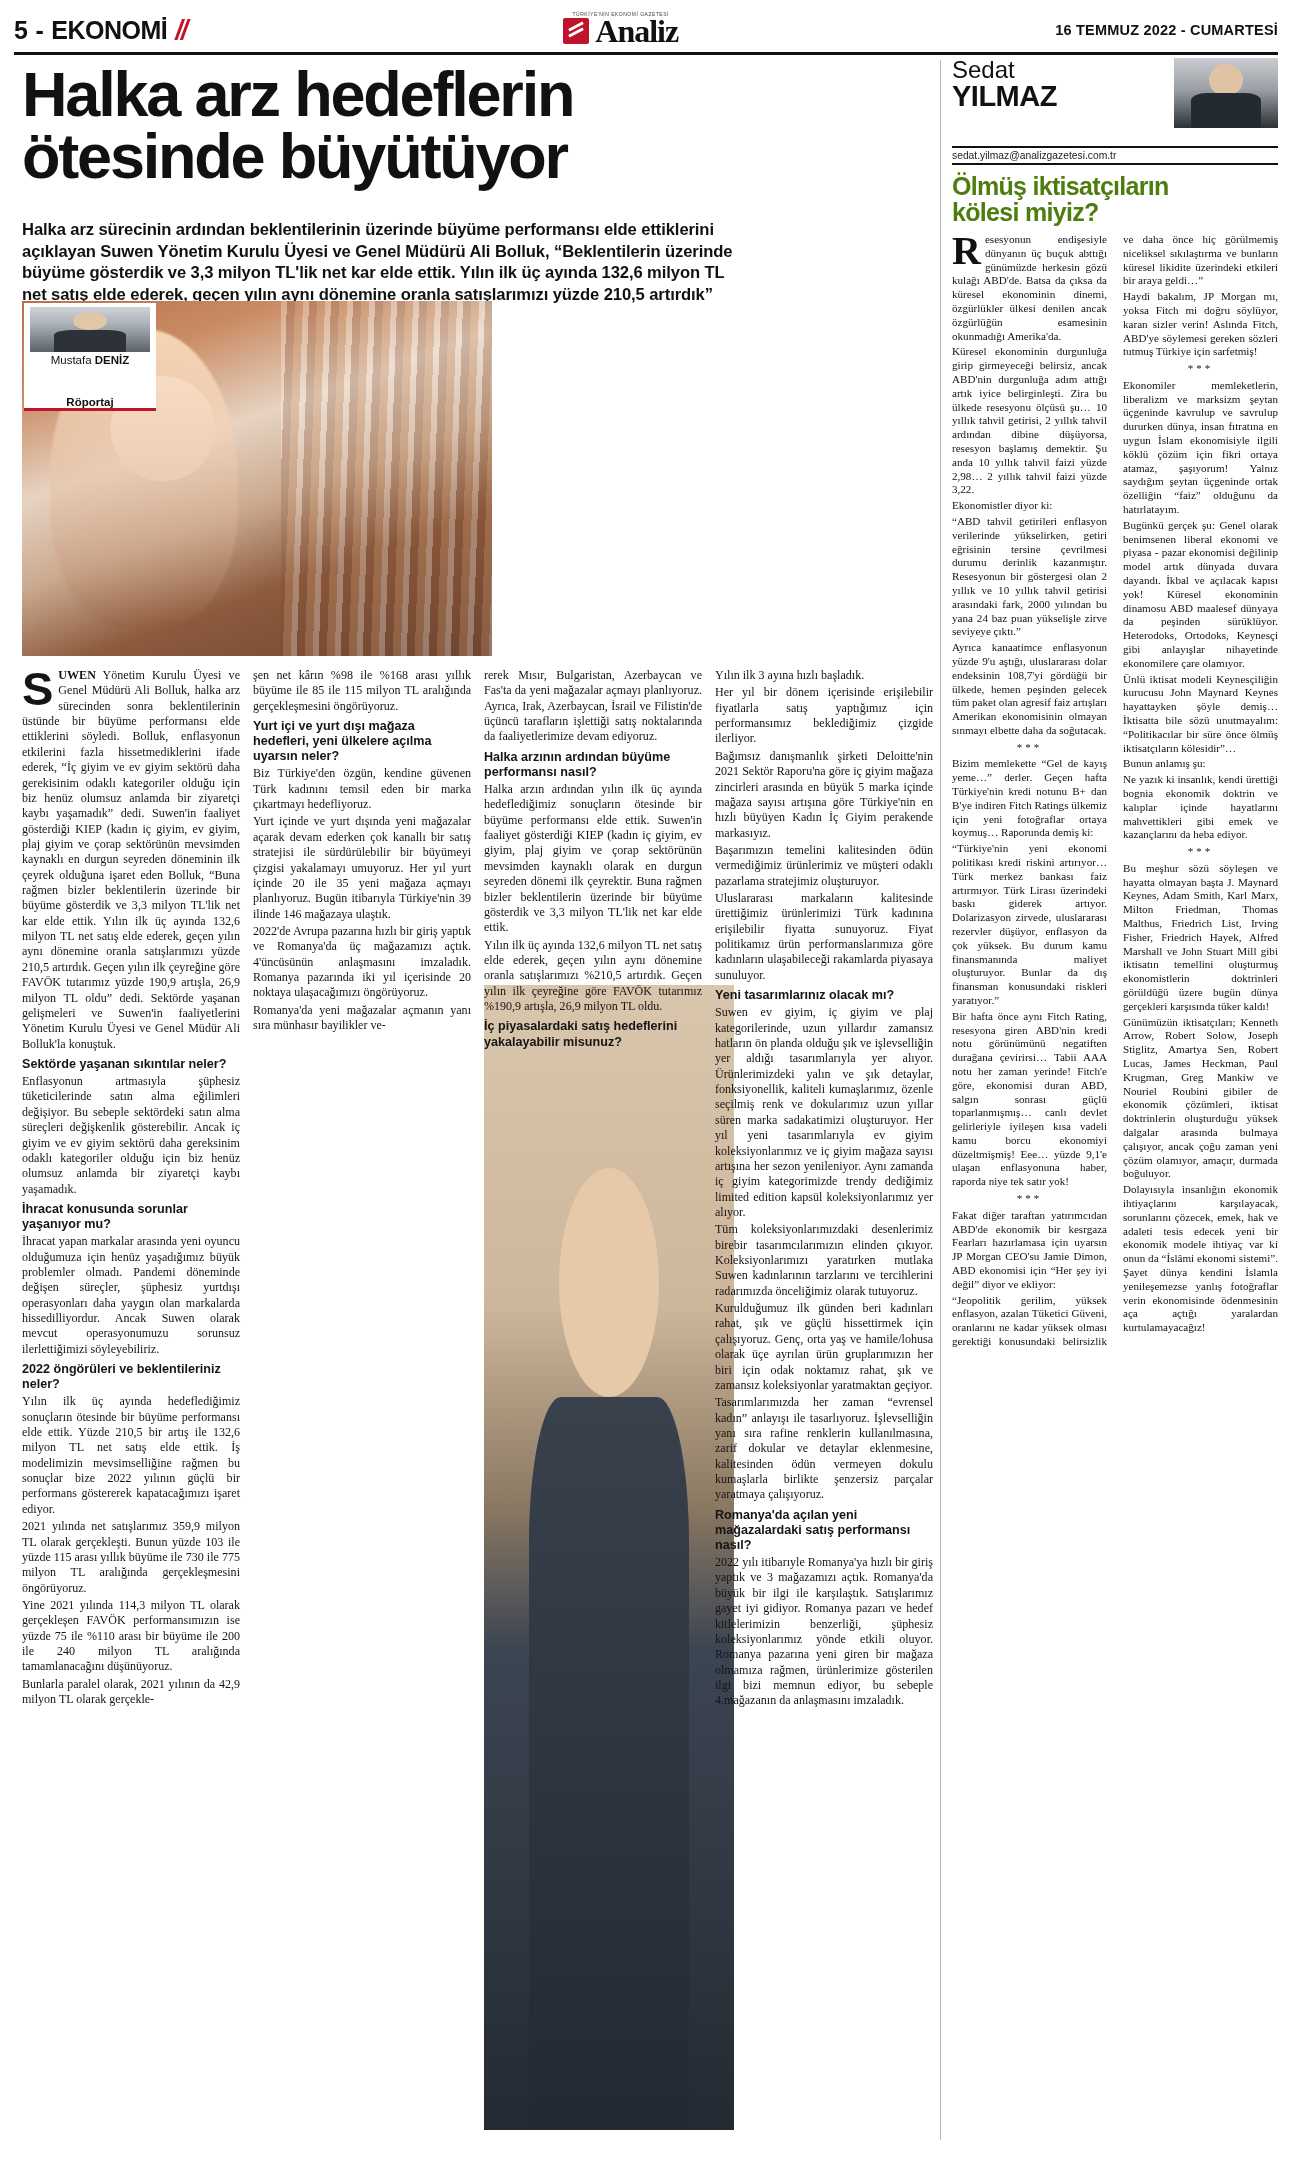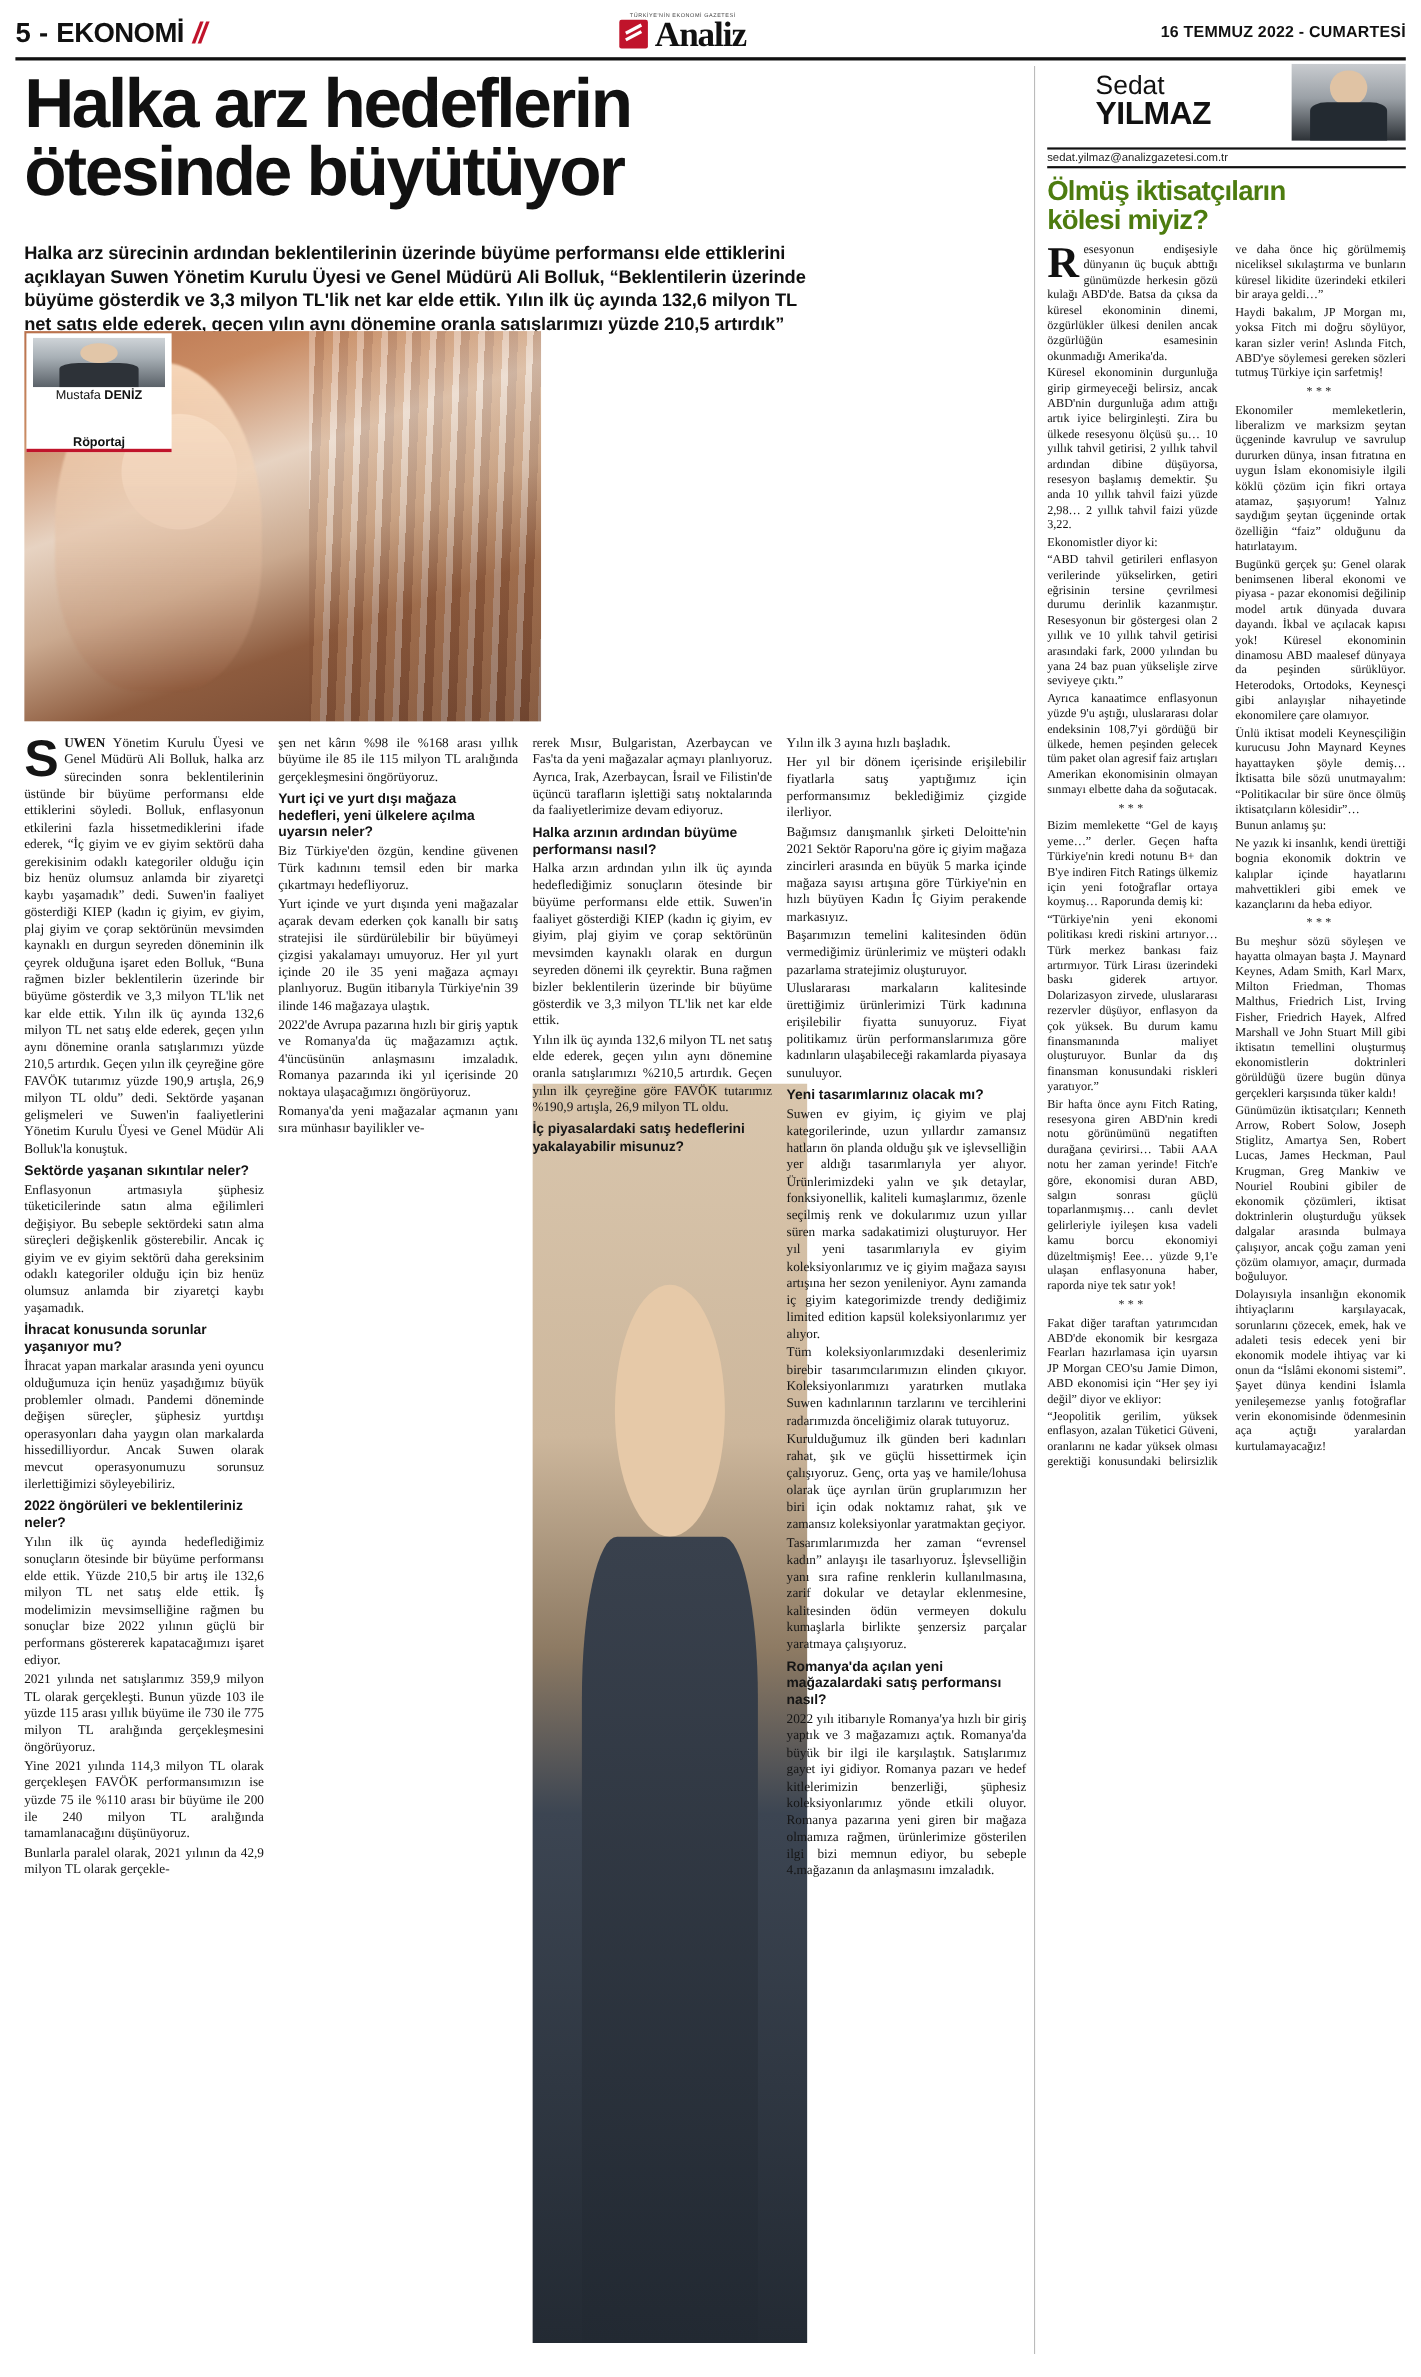--- a/index.html
+++ b/index.html
@@ -50,26 +50,26 @@
   .c1{left:22px;top:668px;width:218px;}
   .c2{left:253px;top:668px;width:218px;}
   .c3{left:484px;top:668px;width:218px;}
   .c4{left:715px;top:668px;width:218px;}
 
   
   .vline{position:absolute;width:1px;background:#bbb;}
 
   
   .colm{position:absolute;left:952px;top:58px;width:326px;}
-  .colm-head{display:flex;align-items:center;justify-content:space-between;margin-left:44px;}
+  .colm-head{display:flex;align-items:flex-start;justify-content:space-between;}
   .colm-name{font-family:"Liberation Sans",sans-serif;line-height:1.02;}
   .colm-name .n1{font-size:24px;}
   .colm-name .n2{font-size:29px;font-weight:bold;letter-spacing:-.5px;}
   .colm-photo{width:104px;height:70px;overflow:hidden;}
-  .colm-mail{font-family:"Liberation Sans",sans-serif;font-size:10.3px;color:#222;border-top:2px solid #111;border-bottom:2px solid #111;padding:2px 0 2px 0;margin-top:6px;}
+  .colm-mail{font-family:"Liberation Sans",sans-serif;font-size:10.3px;color:#222;border-top:2px solid #111;border-bottom:2px solid #111;padding:2px 0 2px 0;margin-top:18px;}
   .colm-title{font-family:"Liberation Sans",sans-serif;font-weight:bold;font-size:25px;line-height:1.02;letter-spacing:-.7px;margin-top:9px;color:#4d7c0f;}
   .colm-body{margin-top:8px;column-count:2;column-gap:16px;font-size:11.1px;line-height:1.245;text-align:justify;}
   .colm-body p{margin:0 0 2px 0;}
   .colm-body .dc{float:left;font-family:"Liberation Serif",serif;font-weight:bold;font-size:40px;line-height:31px;margin:2px 4px 0 0;}
   .stars{text-align:center;letter-spacing:3px;font-size:11px;margin:3px 0;}
 
   
   .ph{width:100%;height:100%;}
   .ph-store{background:
     radial-gradient(circle at 30% 36%, #f0d8c6 0 52px, rgba(0,0,0,0) 53px),

